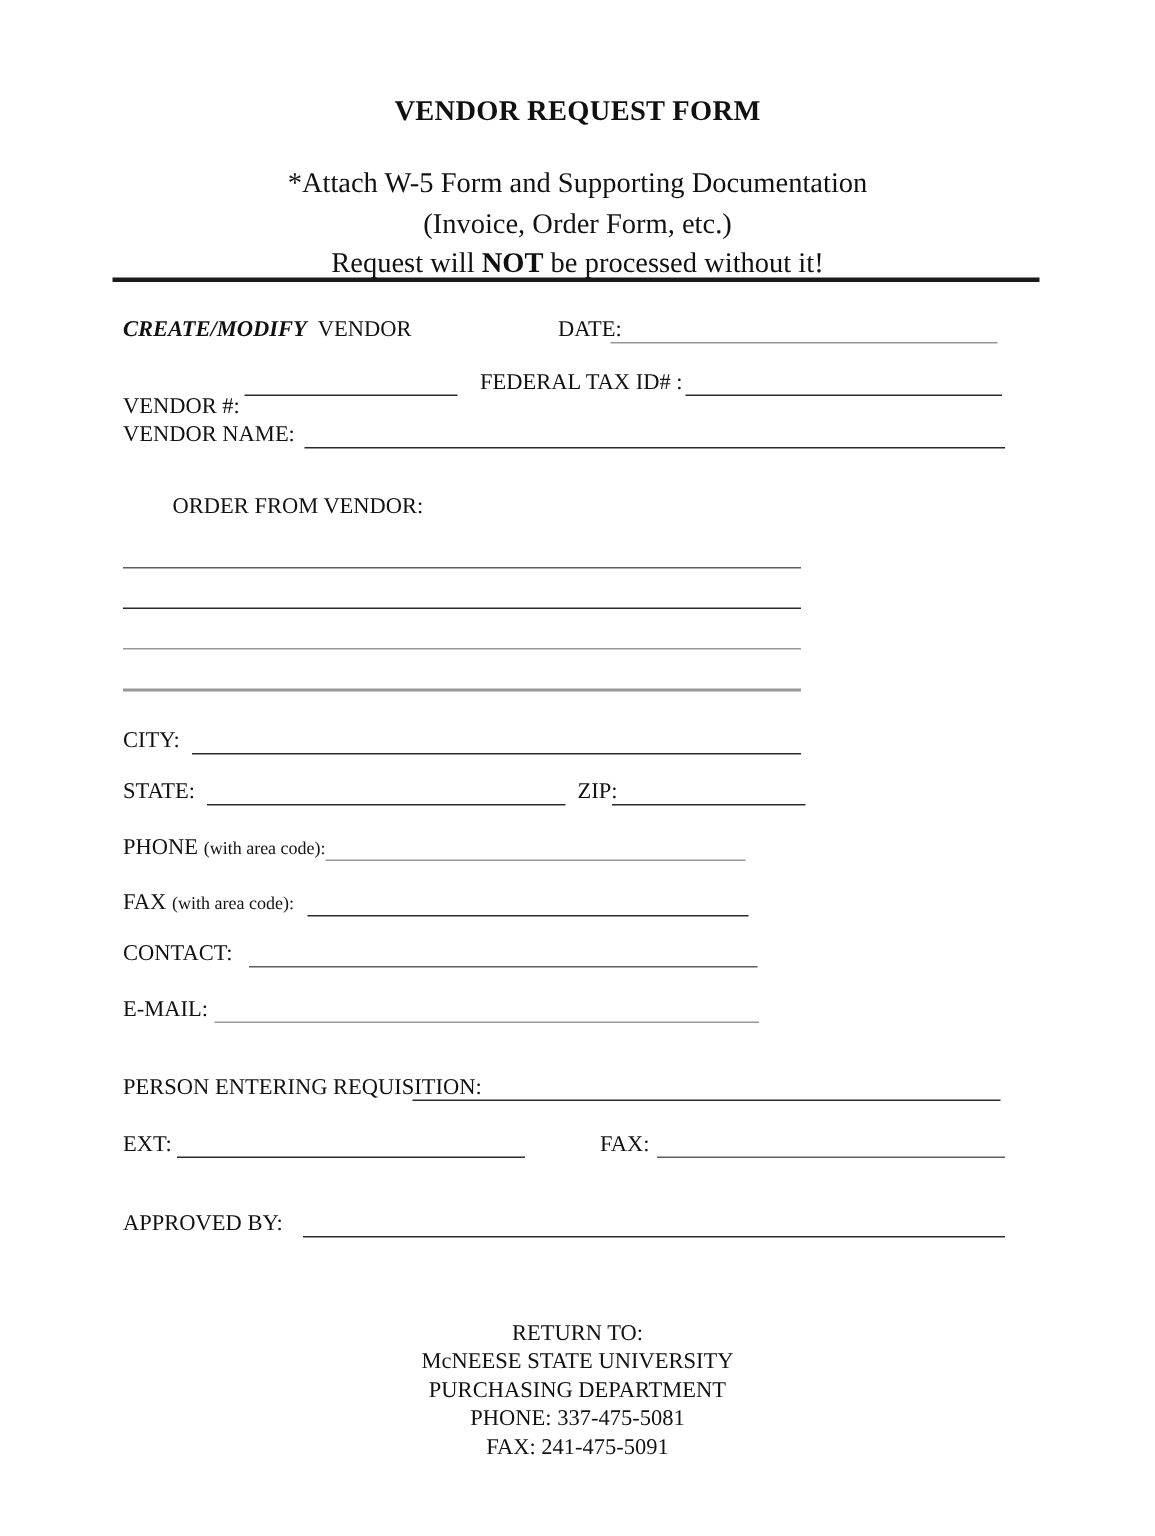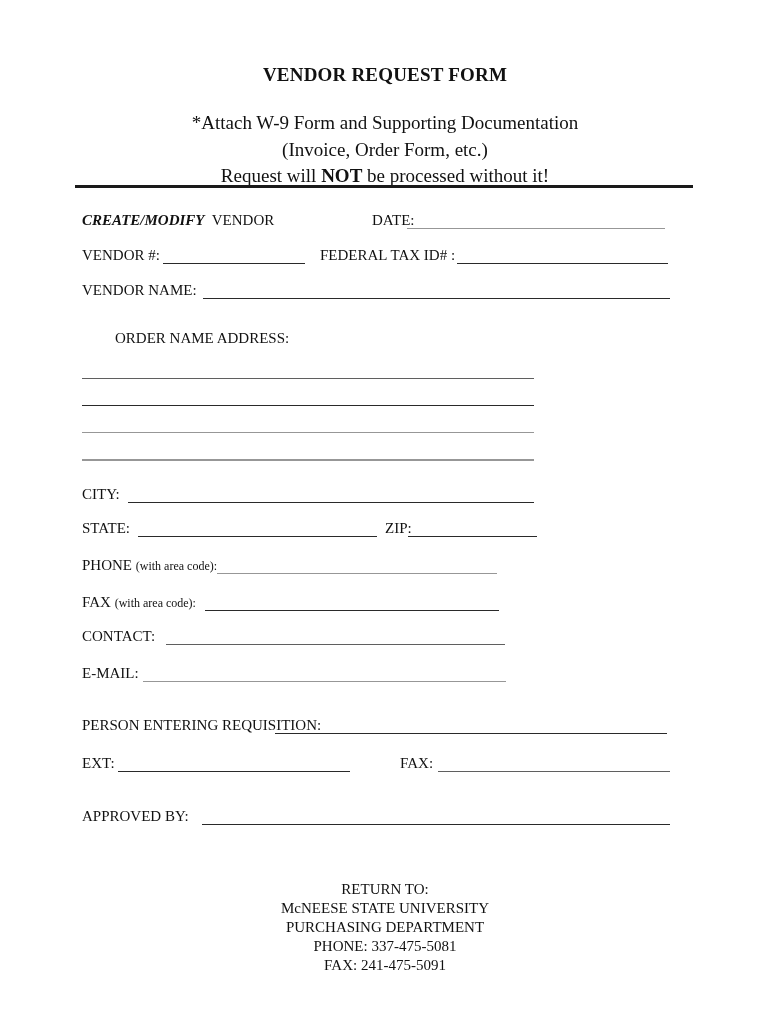--- a/index.html
+++ b/index.html
@@ -26,38 +26,38 @@
   .fline.thick { border-bottom-width: 2px; }
   .small { font-size: 15px; }
   .footer-line { font-size: 15px; line-height: 18px; }
 </style>
 </head>
 <body>
 
 <div class="page">
 
   <div class="abs centered title" style="top:64px">VENDOR REQUEST FORM</div>
-  <div class="abs centered sub" style="top:112px">*Attach W-9 Form and Supporting Documentation</div>
+  <div class="abs centered sub" style="top:112px">*Attach W-5 Form and Supporting Documentation</div>
   <div class="abs centered sub" style="top:139px">(Invoice, Order Form, etc.)</div>
   <div class="abs centered sub" style="top:165px"><span>Request will </span><b>NOT</b><span> be processed without it!</span></div>
   <div class="rule"></div>
 
   <div class="abs lbl" style="left:82px; top:212px"><span class="bi">CREATE/MODIFY</span>&nbsp; <span>VENDOR</span></div>
   <div class="abs lbl" style="left:372px; top:212px">DATE:</div>
   <div class="fline gray" style="left:407px; top:228px; width:258px"></div>
 
-  <div class="abs lbl" style="left:82px; top:247px">VENDOR #:</div>
+  <div class="abs lbl" style="left:82px; top:263px">VENDOR #:</div>
   <div class="fline" style="left:163px; top:263px; width:142px"></div>
   <div class="abs lbl" style="left:320px; top:247px">FEDERAL TAX ID# :</div>
   <div class="fline" style="left:457px; top:263px; width:211px"></div>
 
   <div class="abs lbl" style="left:82px; top:282px">VENDOR NAME:</div>
   <div class="fline" style="left:203px; top:298px; width:467px"></div>
 
-  <div class="abs lbl" style="left:115px; top:330px">ORDER NAME ADDRESS:</div>
+  <div class="abs lbl" style="left:115px; top:330px">ORDER FROM VENDOR:</div>
   <div class="fline mid" style="left:82px; top:378px; width:452px"></div>
   <div class="fline" style="left:82px; top:405px; width:452px"></div>
   <div class="fline gray" style="left:82px; top:432px; width:452px"></div>
   <div class="fline gray thick" style="left:82px; top:459px; width:452px"></div>
 
   <div class="abs lbl" style="left:82px; top:486px">CITY:</div>
   <div class="fline" style="left:128px; top:502px; width:406px"></div>
 
   <div class="abs lbl" style="left:82px; top:520px">STATE:</div>
   <div class="fline" style="left:138px; top:536px; width:239px"></div>

